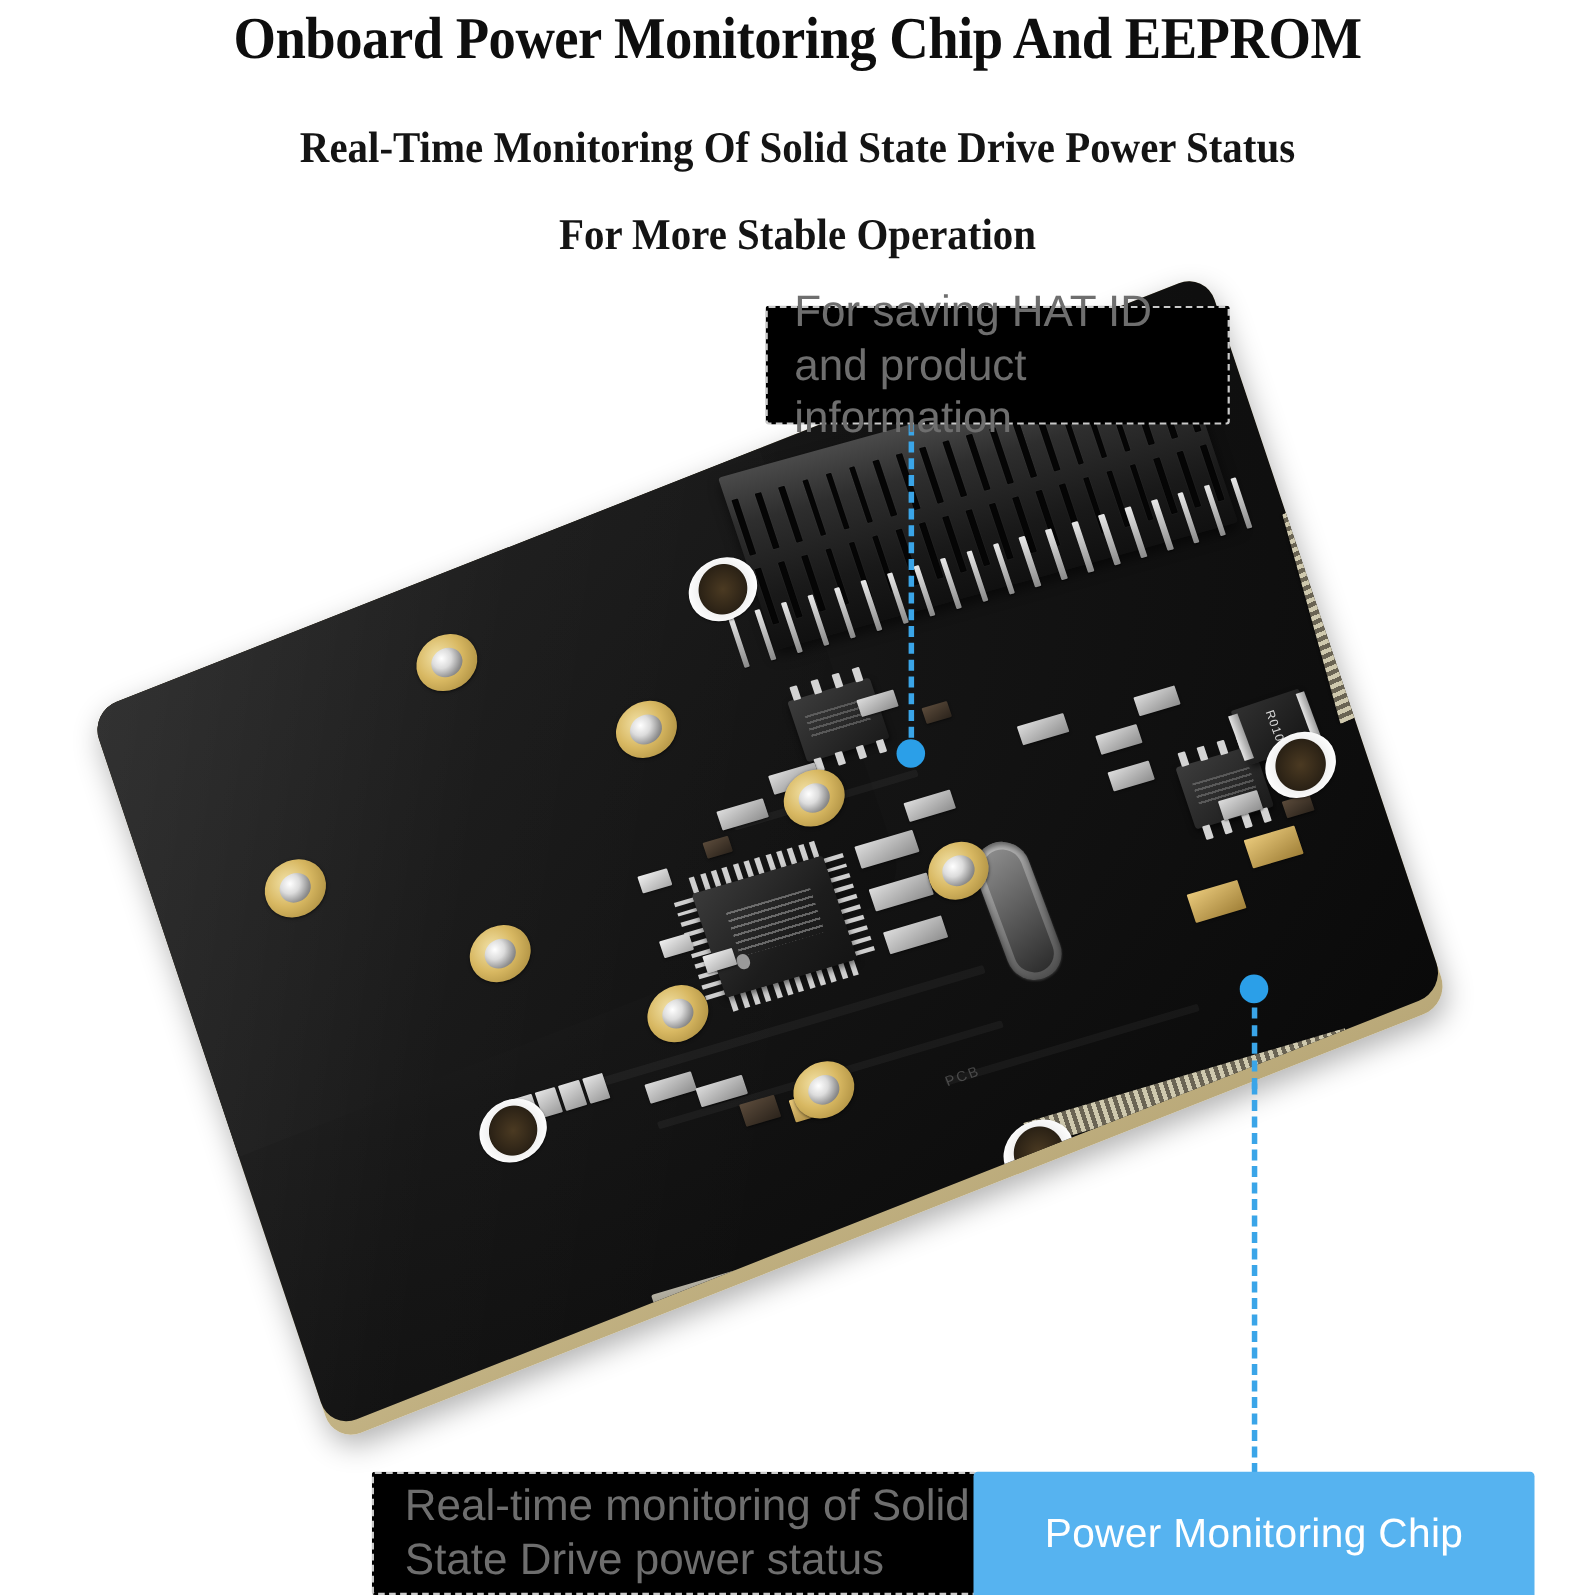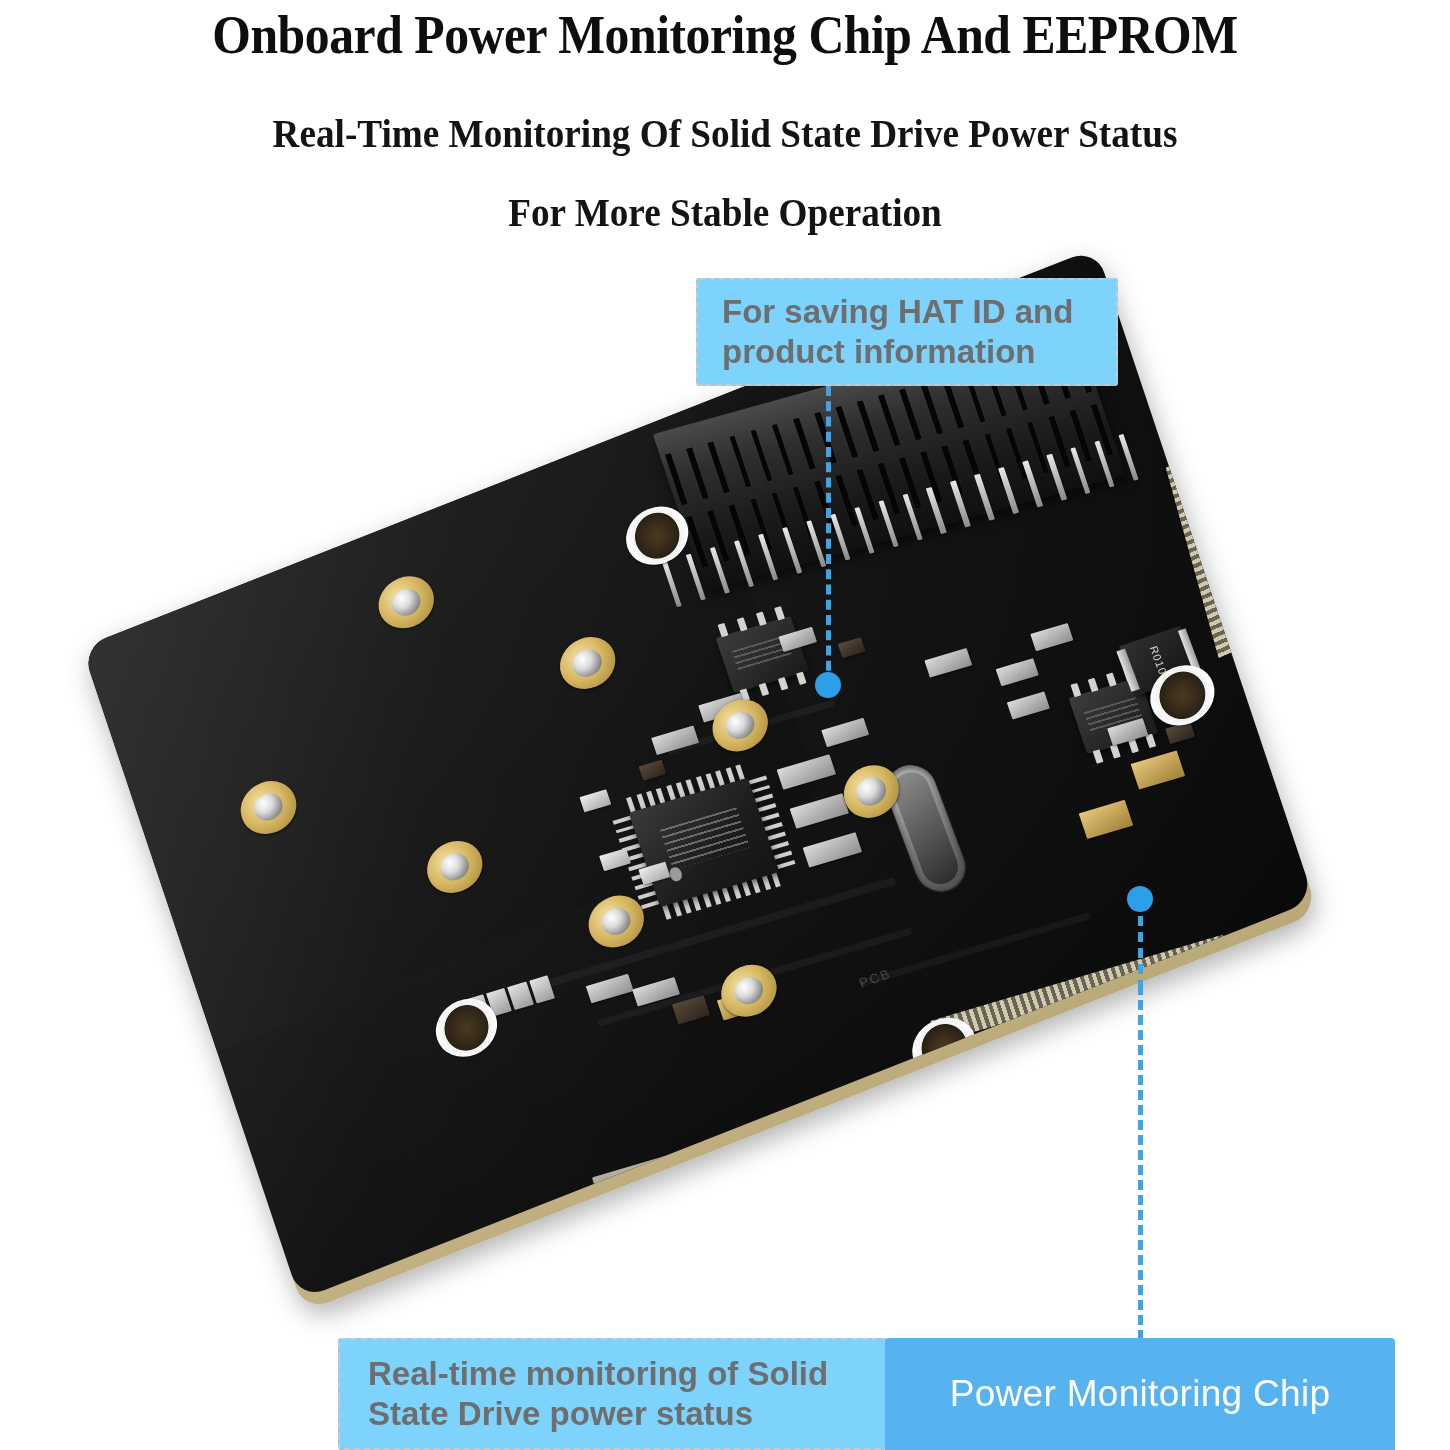--- a/index.html
+++ b/index.html
@@ -48,29 +48,28 @@
   .badge{
     background:#56b3f0;
     color:#ffffff;
     display:flex;align-items:center;justify-content:center;
     font-size:37px;
     letter-spacing:0.3px;
     white-space:nowrap;
     border-radius:4px;
   }
   .desc{
-    background:#7dd3fc;
+    background:#000000;
     border:2px dashed #c9c9c9;
     color:#6e6e6e;
     display:flex;align-items:center;
-    font-size:33px;
+    font-size:40px;
     line-height:1.22;
     box-sizing:border-box;
     border-radius:3px;
-    font-weight:bold;
   }
 
   
   #callout-eeprom{left:700px;top:278px;}
   #callout-eeprom .badge{width:215px;height:108px;padding-bottom:4px;}
   #callout-eeprom .desc{width:422px;height:108px;padding:0 0 0 24px;margin-left:-4px;}
 
   
   #callout-power{left:338px;top:1338px;}
   #callout-power .desc{width:550px;height:112px;padding:0 0 0 28px;}

